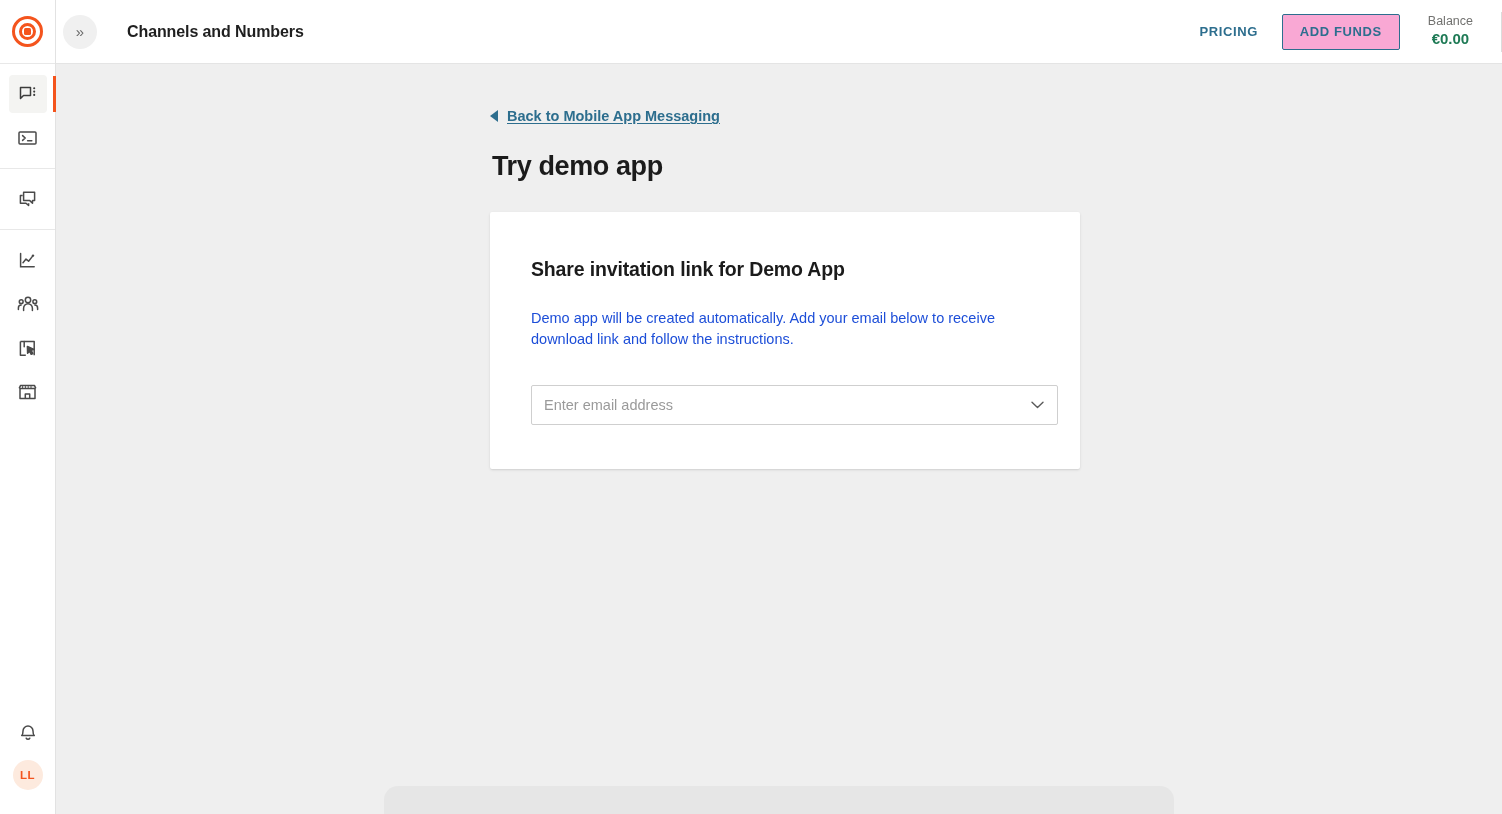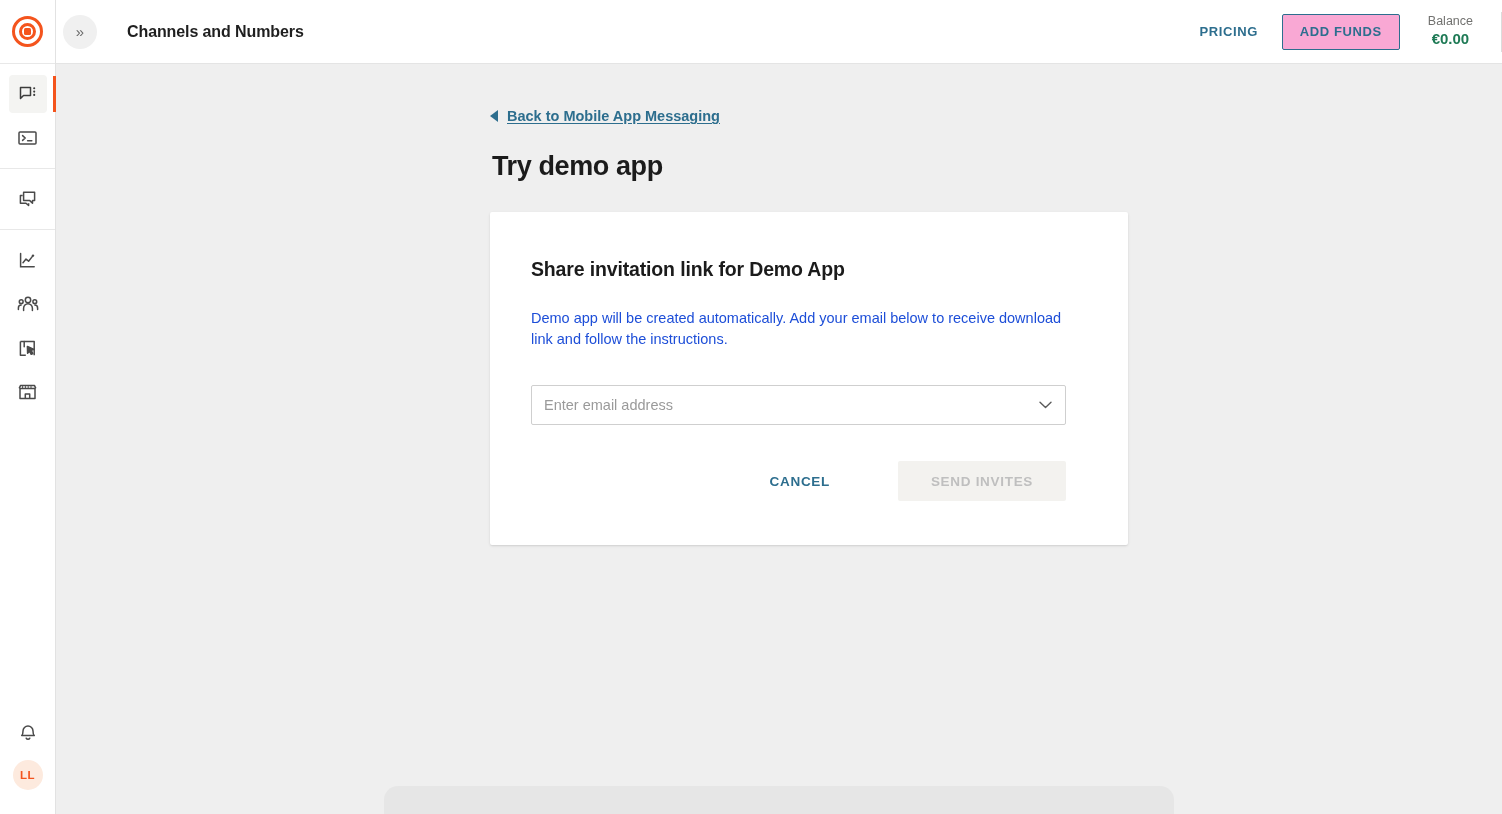--- a/index.html
+++ b/index.html
@@ -230,25 +230,25 @@
     margin-left: 2px;
     font-size: 27px;
     font-weight: bold;
     color: #1b1b1b;
     letter-spacing: -.4px;
   }
 
   .card {
     margin-top: 30px;
     margin-left: 0;
-    width: 638px;
+    width: 590px;
     background: #ffffff;
     border-radius: 2px;
     box-shadow: 0 1px 3px rgba(0,0,0,.10), 0 1px 1px rgba(0,0,0,.04);
-    padding: 46px 62px 44px 41px;
+    padding: 46px 22px 44px 41px;
   }
 
   .card-title {
     font-size: 19.5px;
     font-weight: bold;
     color: #1b1b1b;
     letter-spacing: -.15px;
   }
 
   .card-desc {
@@ -476,23 +476,19 @@
 
         <div class="email-field">
           <input class="email-input" type="text" placeholder="Enter email address" style="">
           <span class="field-chevron">
             <svg width="13" height="8" viewBox="0 0 13 8" fill="none" stroke="#5a5a5a" stroke-width="1.4">
               <path d="M1 1.3l5.5 5.2L12 1.3" stroke-linecap="round" stroke-linejoin="round"></path>
             </svg>
           </span>
         </div>
 
-        <div class="card-actions">
-          <button class="cancel-btn">CANCEL</button>
-          <button class="send-btn" disabled="">SEND INVITES</button>
-        </div>
       </section>
     </div>
 
     <div class="bottom-sheet"></div>
   </main>
 
 </div>
 
 </body></html>

